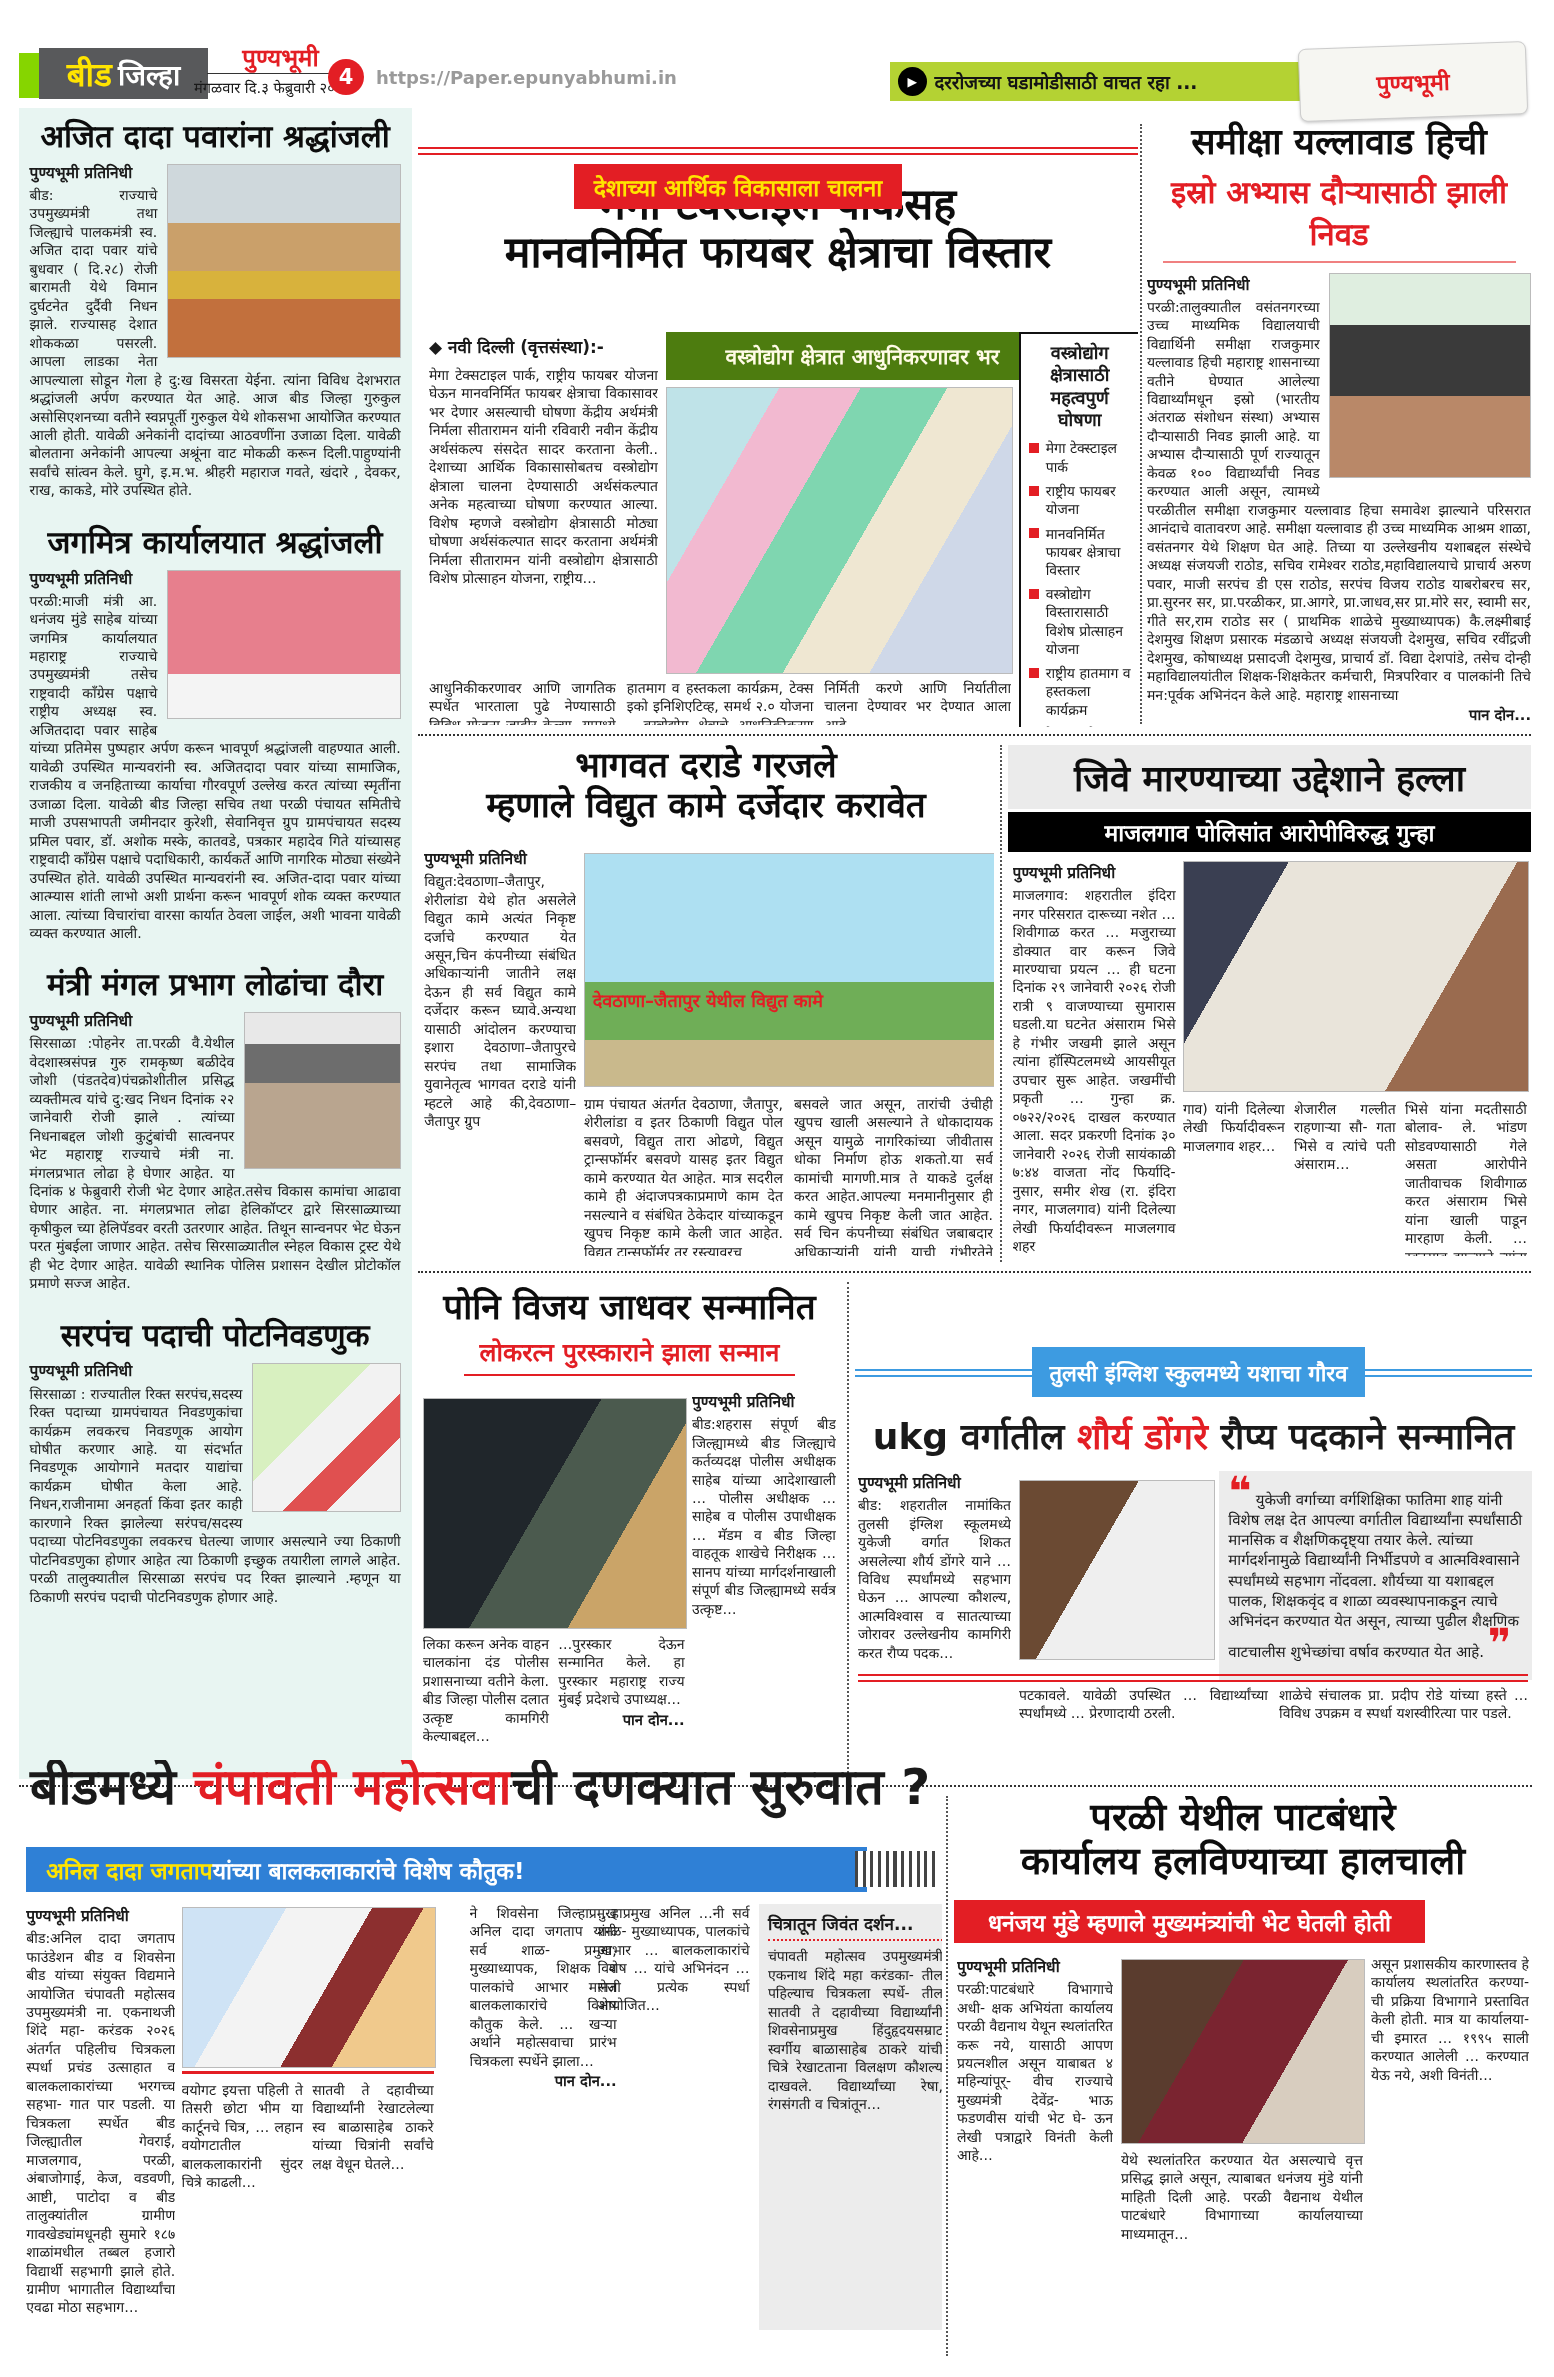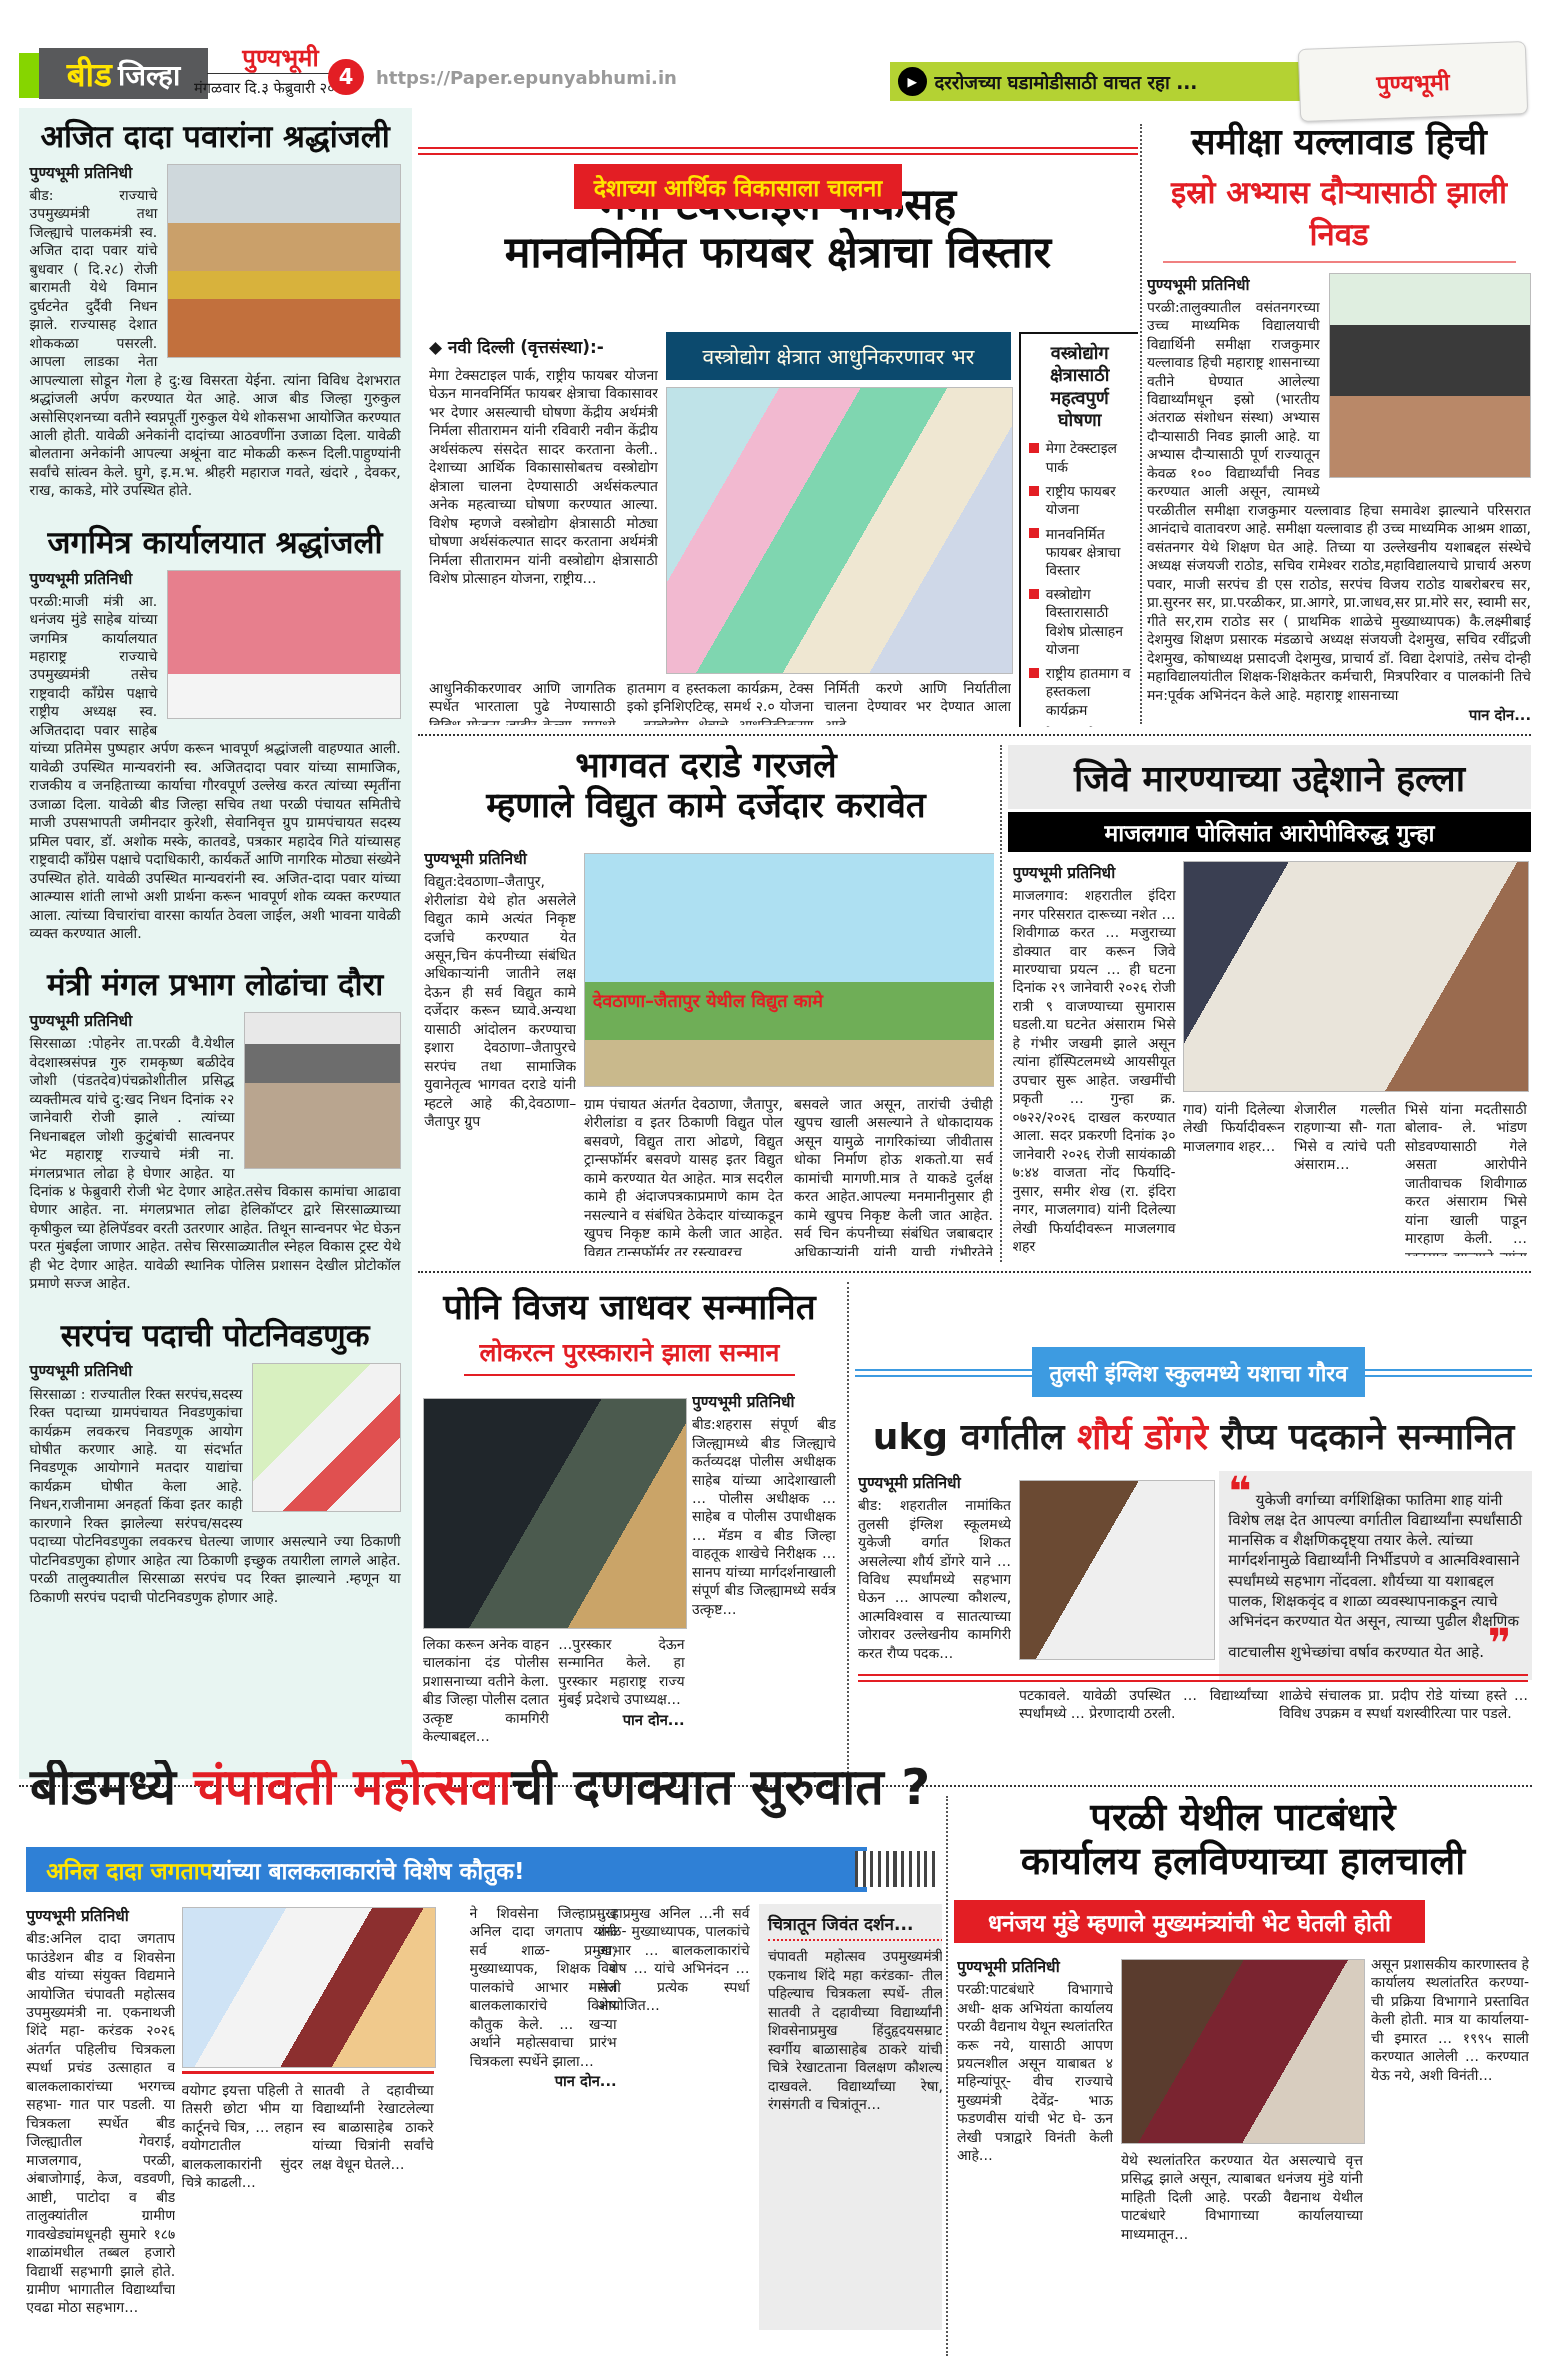--- a/index.html
+++ b/index.html
@@ -12,21 +12,21 @@
   .cont{font-weight:bold;font-size:14.7px;text-align:right;}
   .hl{font-weight:bold;color:#0d0d0d;}
   .center{text-align:center;}
   .clip{overflow:hidden;}
   .photo{background:linear-gradient(135deg,#c9c9c9,#9e9e9e);border:0.8px solid #bbb;}
   .dotted-h{border-top:2.3px dotted #333;height:0;}
   .dotted-v{border-left:2.3px dotted #555;width:0;}
   .dbl-red{height:1.5px;border-top:2.3px solid #e31e24;border-bottom:2.3px solid #e31e24;padding-top:2.3px;background:transparent;}
   .dbl-blue{height:1.5px;border-top:2.3px solid #3d9be1;border-bottom:2.3px solid #3d9be1;padding-top:2.3px;}
   .kicker{background:#e31e24;color:#ffe400;font-weight:bold;font-size:23px;display:flex;align-items:center;justify-content:center;z-index:2;}
-  .olive-box{background:#0c4a6e;color:#fffbe6;font-weight:normal;font-size:21px;display:flex;align-items:center;justify-content:center;}
+  .olive-box{background:#4d7c0f;color:#fffbe6;font-weight:bold;font-size:21px;display:flex;align-items:center;justify-content:center;padding-left:24px;}
   .ann-box{border:2.3px solid #111;background:#fff;padding:7.7px 7.7px;}
   .ann-title{font-weight:bold;font-size:18px;text-align:center;line-height:1.25;margin-bottom:7.7px;}
   .ann-item{font-size:14px;line-height:1.3;margin-bottom:6.2px;position:relative;padding-left:17px;}
   .sq{position:absolute;left:0;top:3.9px;width:10px;height:10px;background:#e31e24;display:inline-block;}
   .black-bar{background:#000;color:#fff;font-weight:bold;font-size:23px;display:flex;align-items:center;justify-content:center;}
   .red-bar{background:#e31e24;color:#fff;font-weight:bold;font-size:23px;display:flex;align-items:center;justify-content:center;}
   .blue-bar{background:#2f80d6;color:#fff;font-weight:bold;font-size:23px;display:flex;align-items:center;padding-left:20px;}
   .blue-box{background:#3d9be1;color:#fff;font-weight:bold;font-size:22px;display:flex;align-items:center;justify-content:center;z-index:2;}
   .gray-box{background:#ececec;padding:7.7px 9.3px;}
   .stripes{background:repeating-linear-gradient(90deg,#444 0 3.1px,#fff 3.1px 7.7px);}

